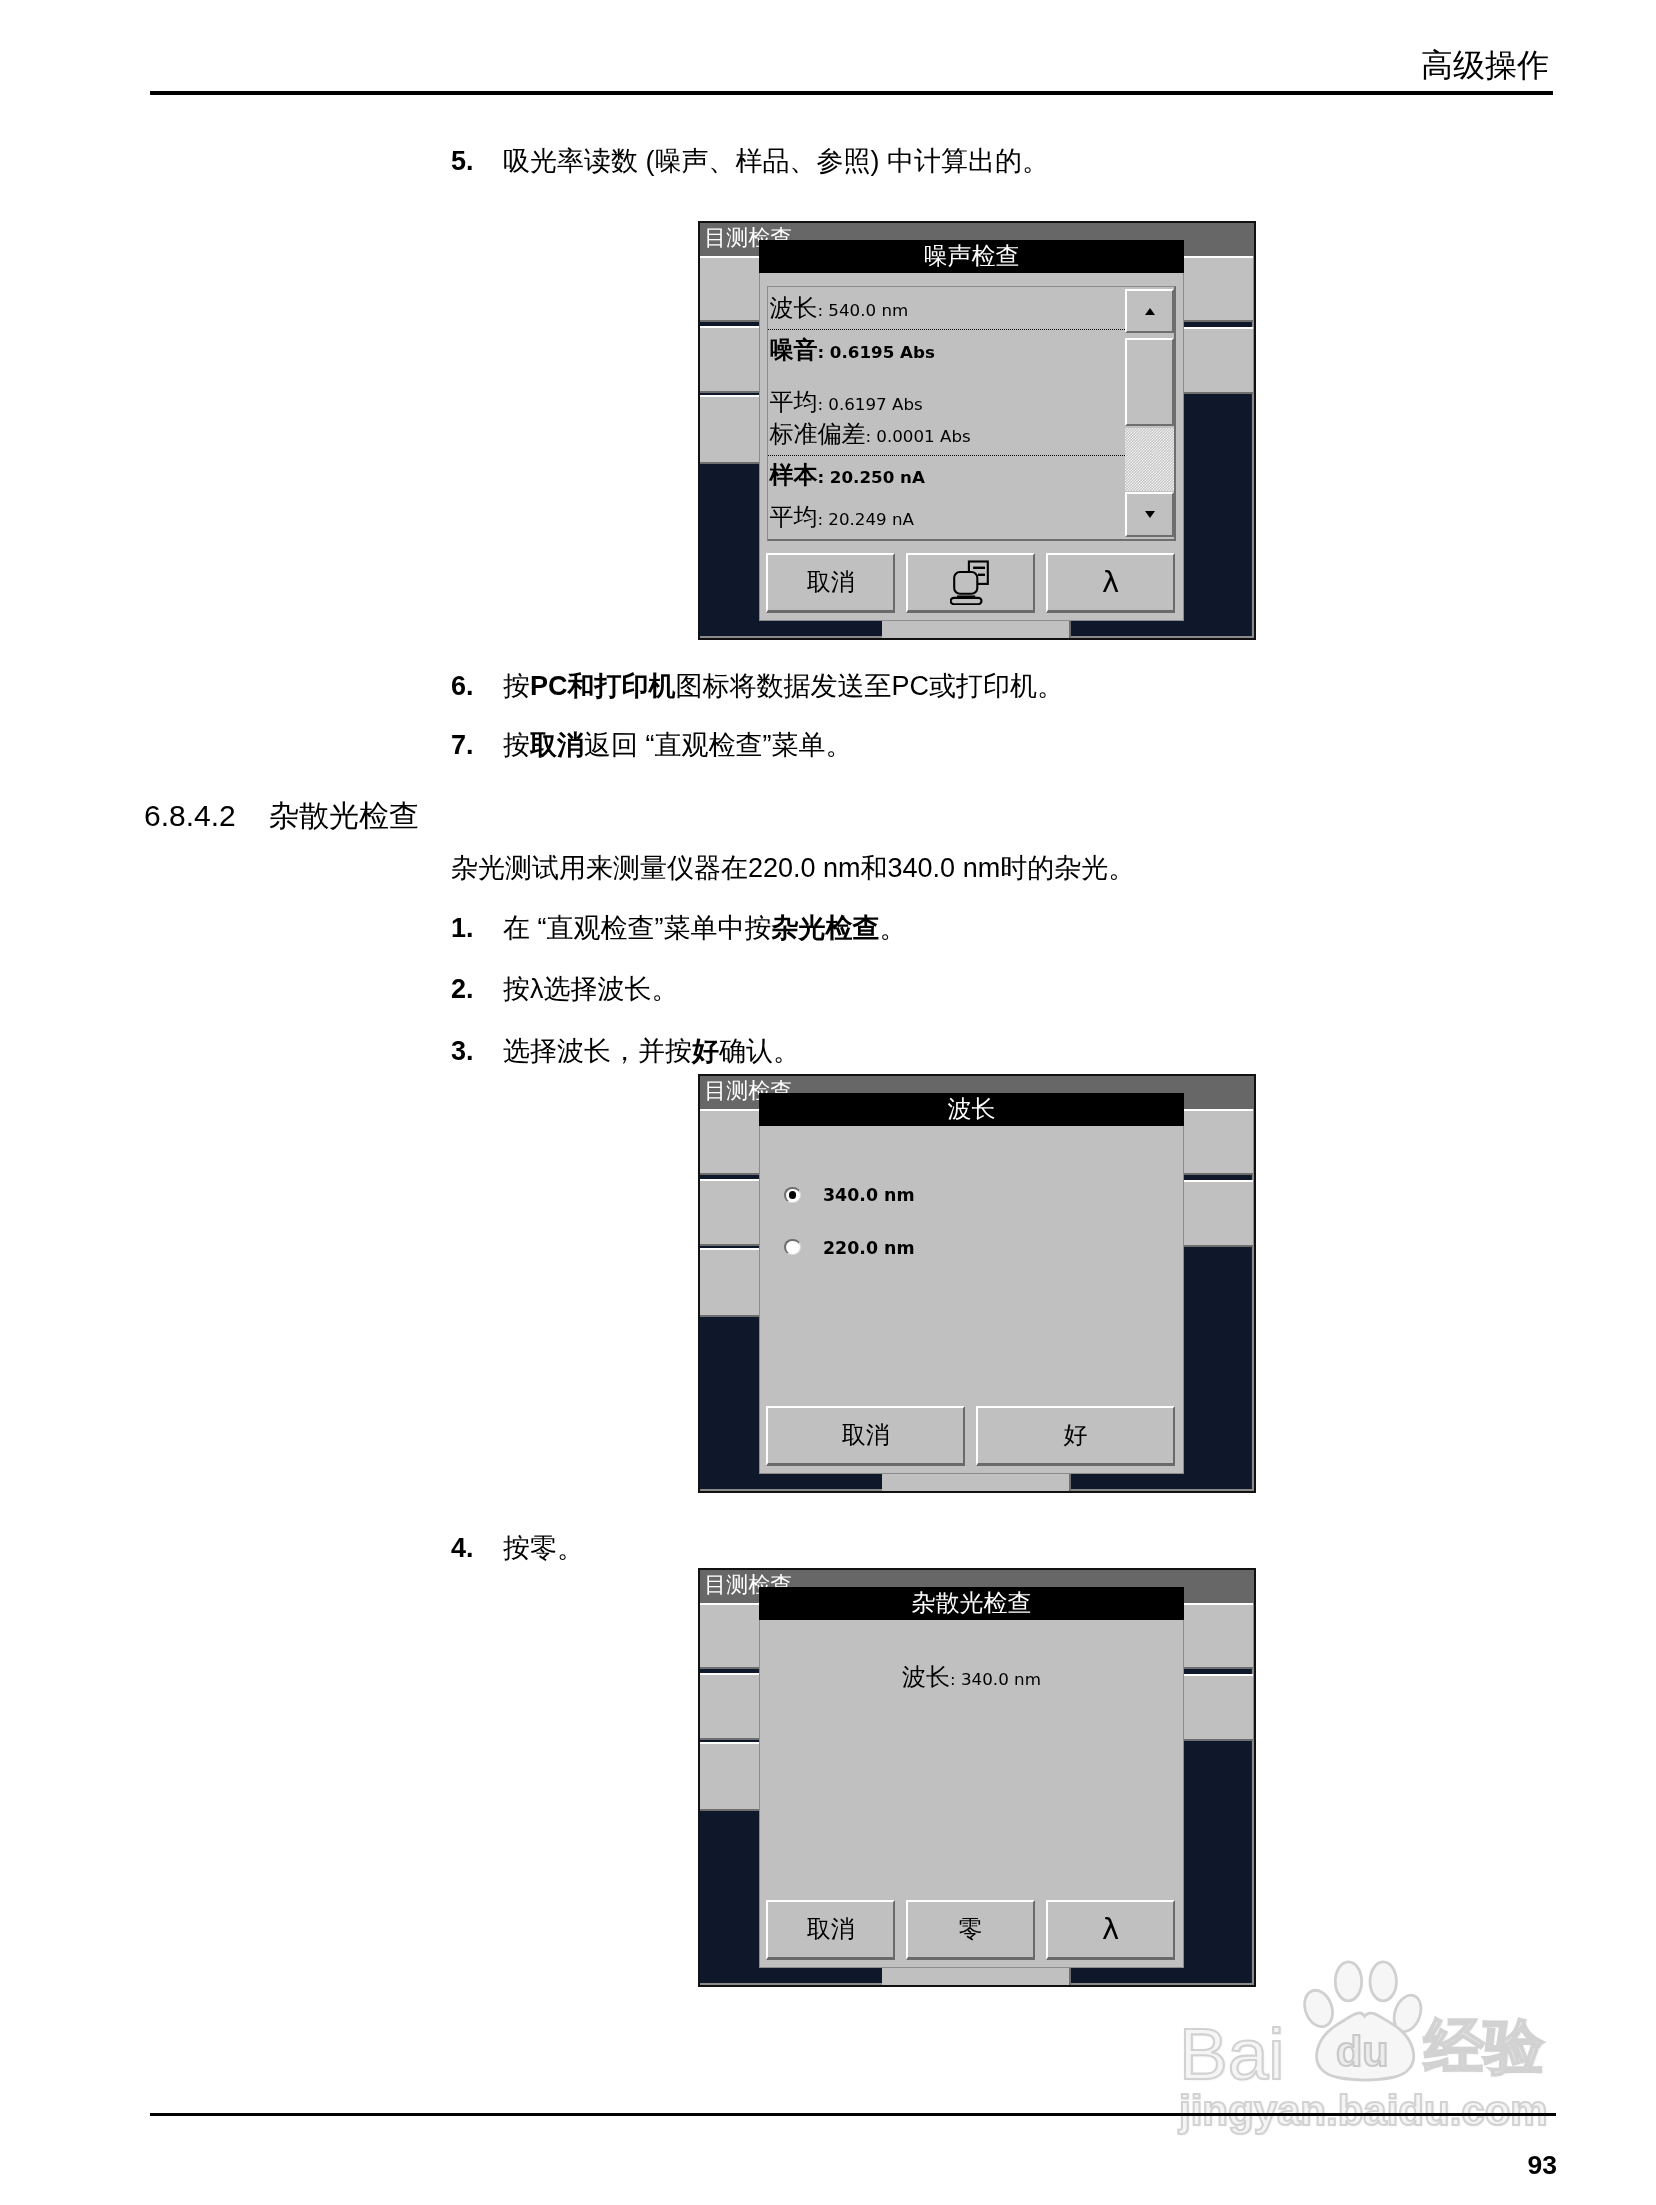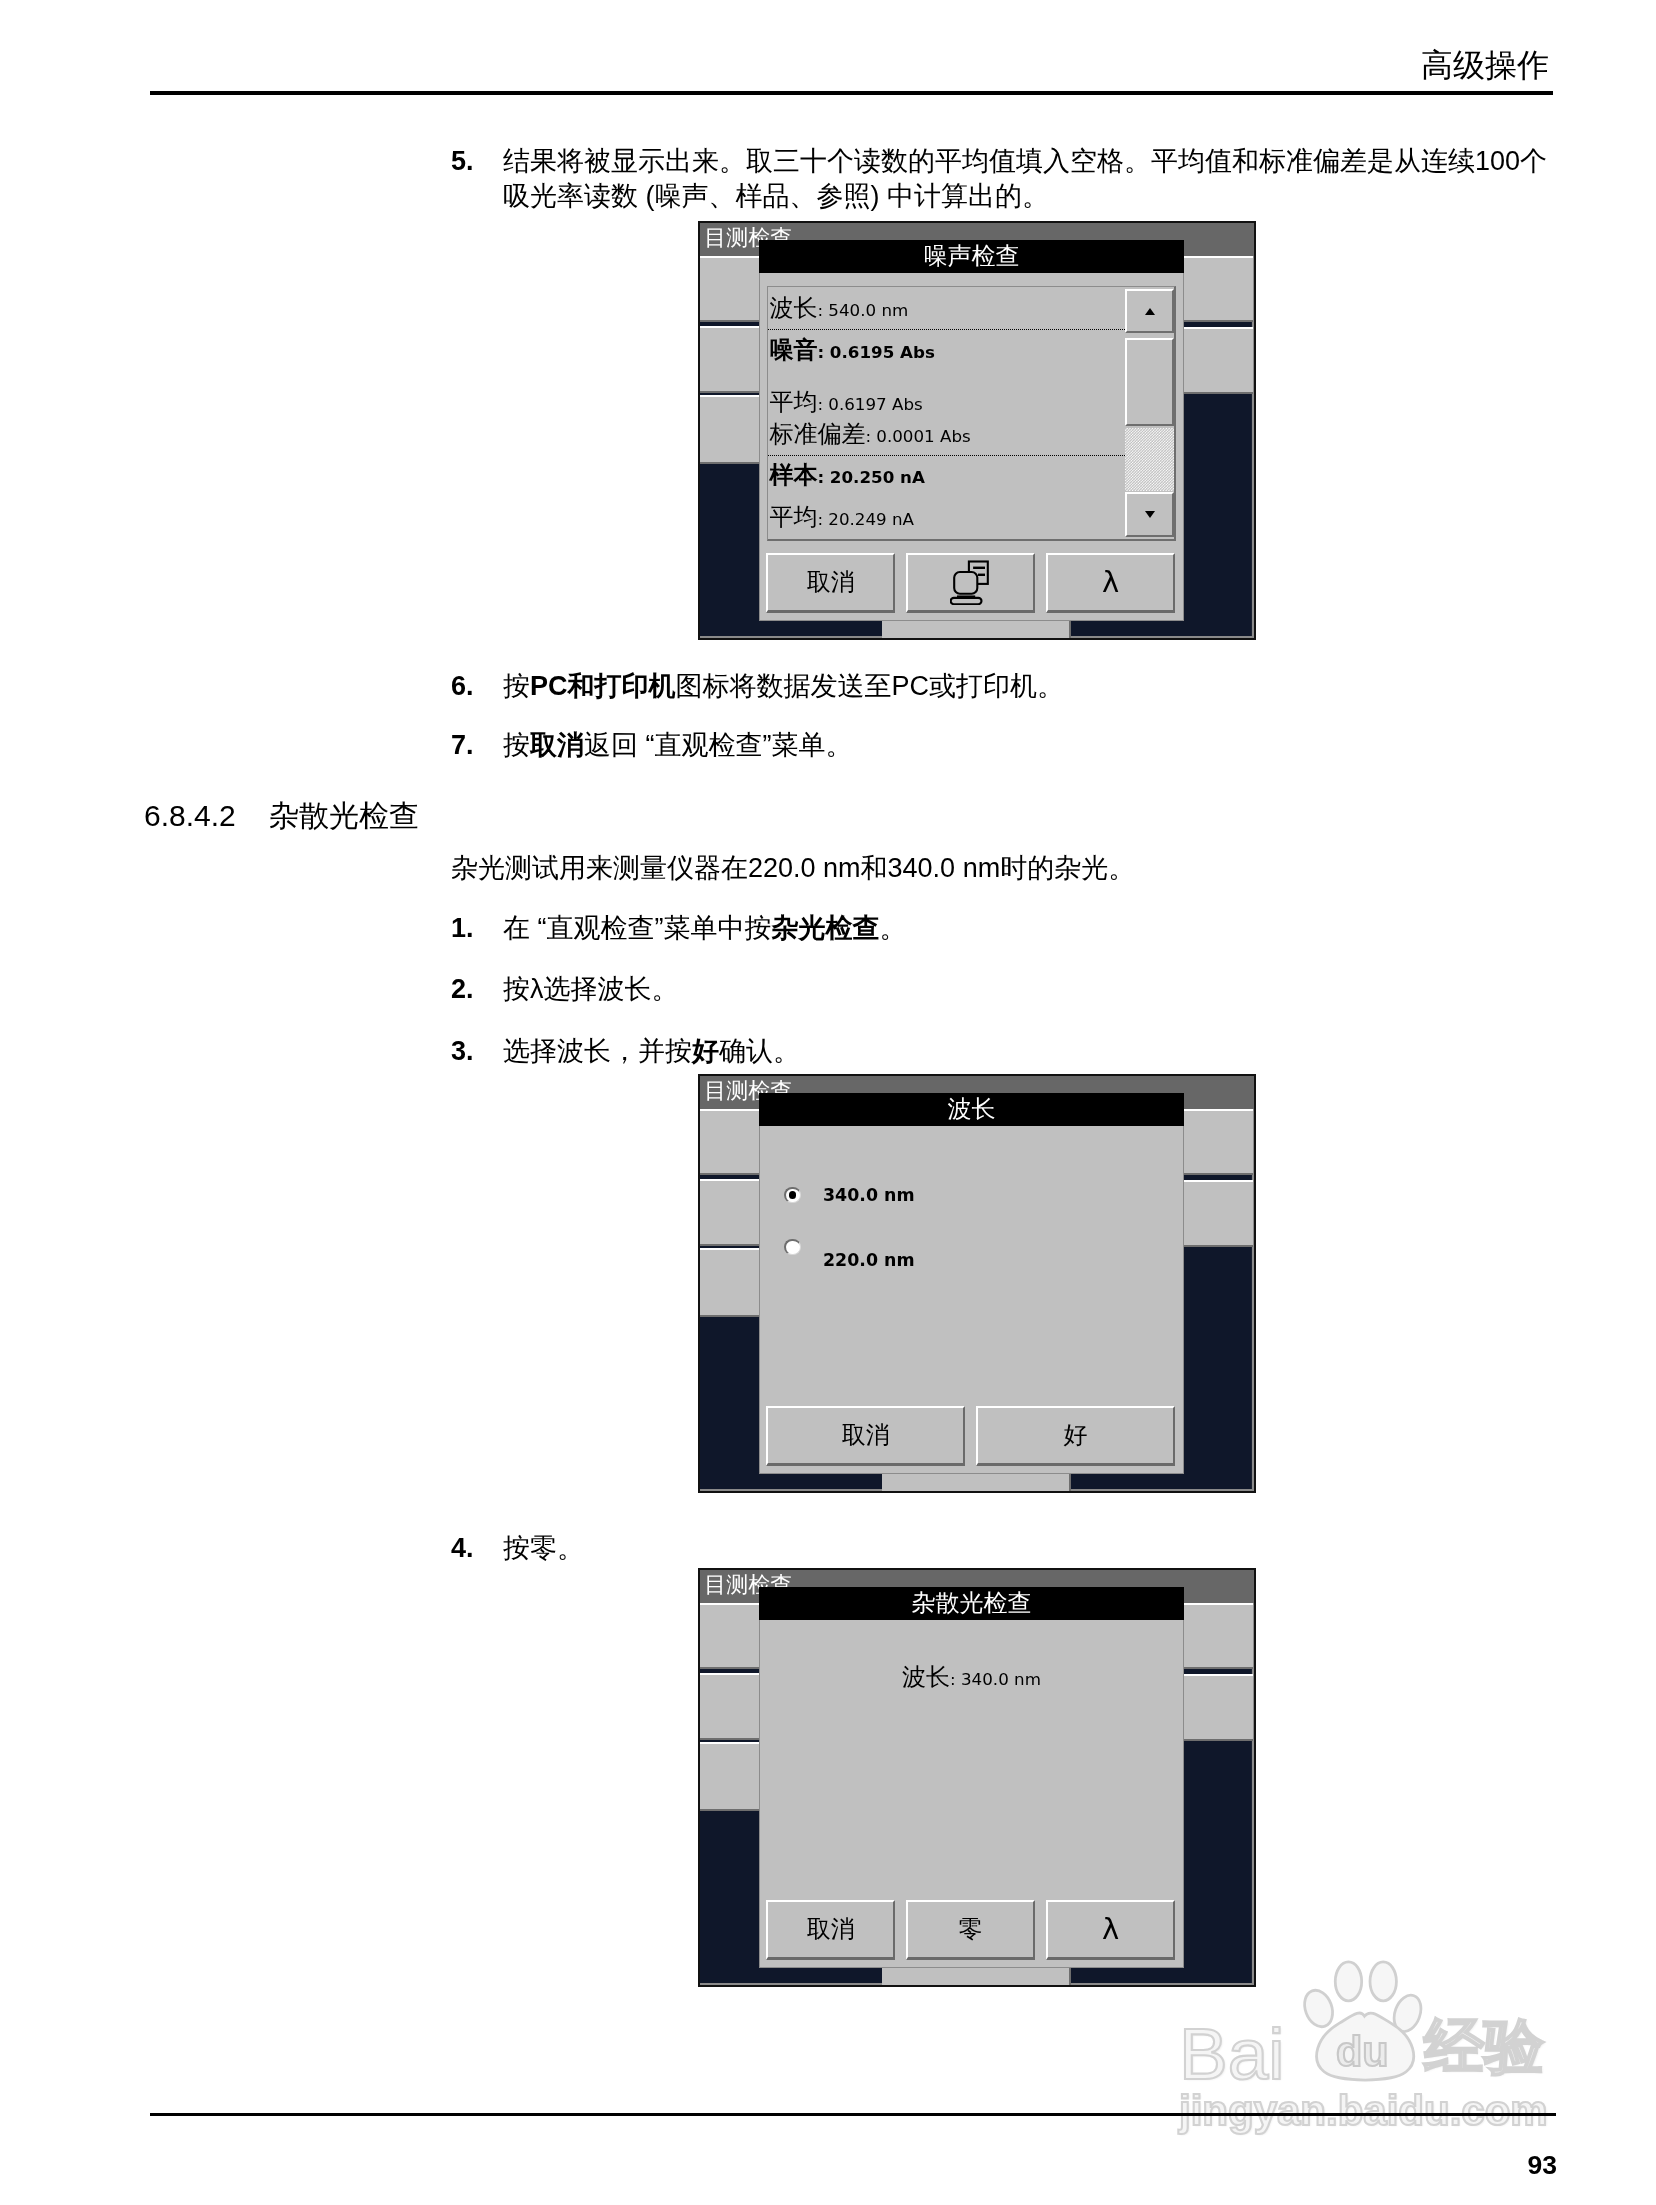--- a/index.html
+++ b/index.html
@@ -65,21 +65,20 @@
 </style>
 </head>
 <body>
 
 <div class="header-title">高级操作</div>
 <div class="rule" style="left:150px; top:91px; width:1403px; height:3.5px;"></div>
 
 <div class="step" style="top:144px; height:70px;">
   <span class="num">5.</span>
   <span class="txt">
-    <span class="line">结果将被显示出来。取三十个读数的平均值填入空格。平均值和标准偏差是从连续100个</span>
     <span class="line">吸光率读数 (噪声、样品、参照) 中计算出的。</span>
   </span>
 </div>
 
 <div class="win" style="top:221px;">
   <div class="win-title">目测检查</div>
   <div class="strip l" style="top:33px; height:66px;"></div>
   <div class="strip l" style="top:103px; height:67px;"></div>
   <div class="strip l" style="top:172px; height:69px;"></div>
   <div class="strip r" style="top:33px; height:66px;"></div>
@@ -179,21 +178,21 @@
     <div class="dlg-title">波长</div>
 
     <div class="radio selected" style="top:94px;">
       <span class="dot"></span>
     </div>
     <div class="radio-label" style="top:88px;">340.0 nm</div>
 
     <div class="radio" style="top:146px;">
       
     </div>
-    <div class="radio-label" style="top:141px;margin-top:12px;">220.0 nm</div>
+    <div class="radio-label" style="top:141px;">220.0 nm</div>
 
     <div class="btn" style="left:6.3px; width:199px;">取消</div>
     <div class="btn" style="left:216px; width:199px;">好</div>
   </div>
 </div>
 
 <div class="step" style="top:1531px;">
   <span class="num">4.</span>
   <span class="txt">按零。</span>
 </div>

